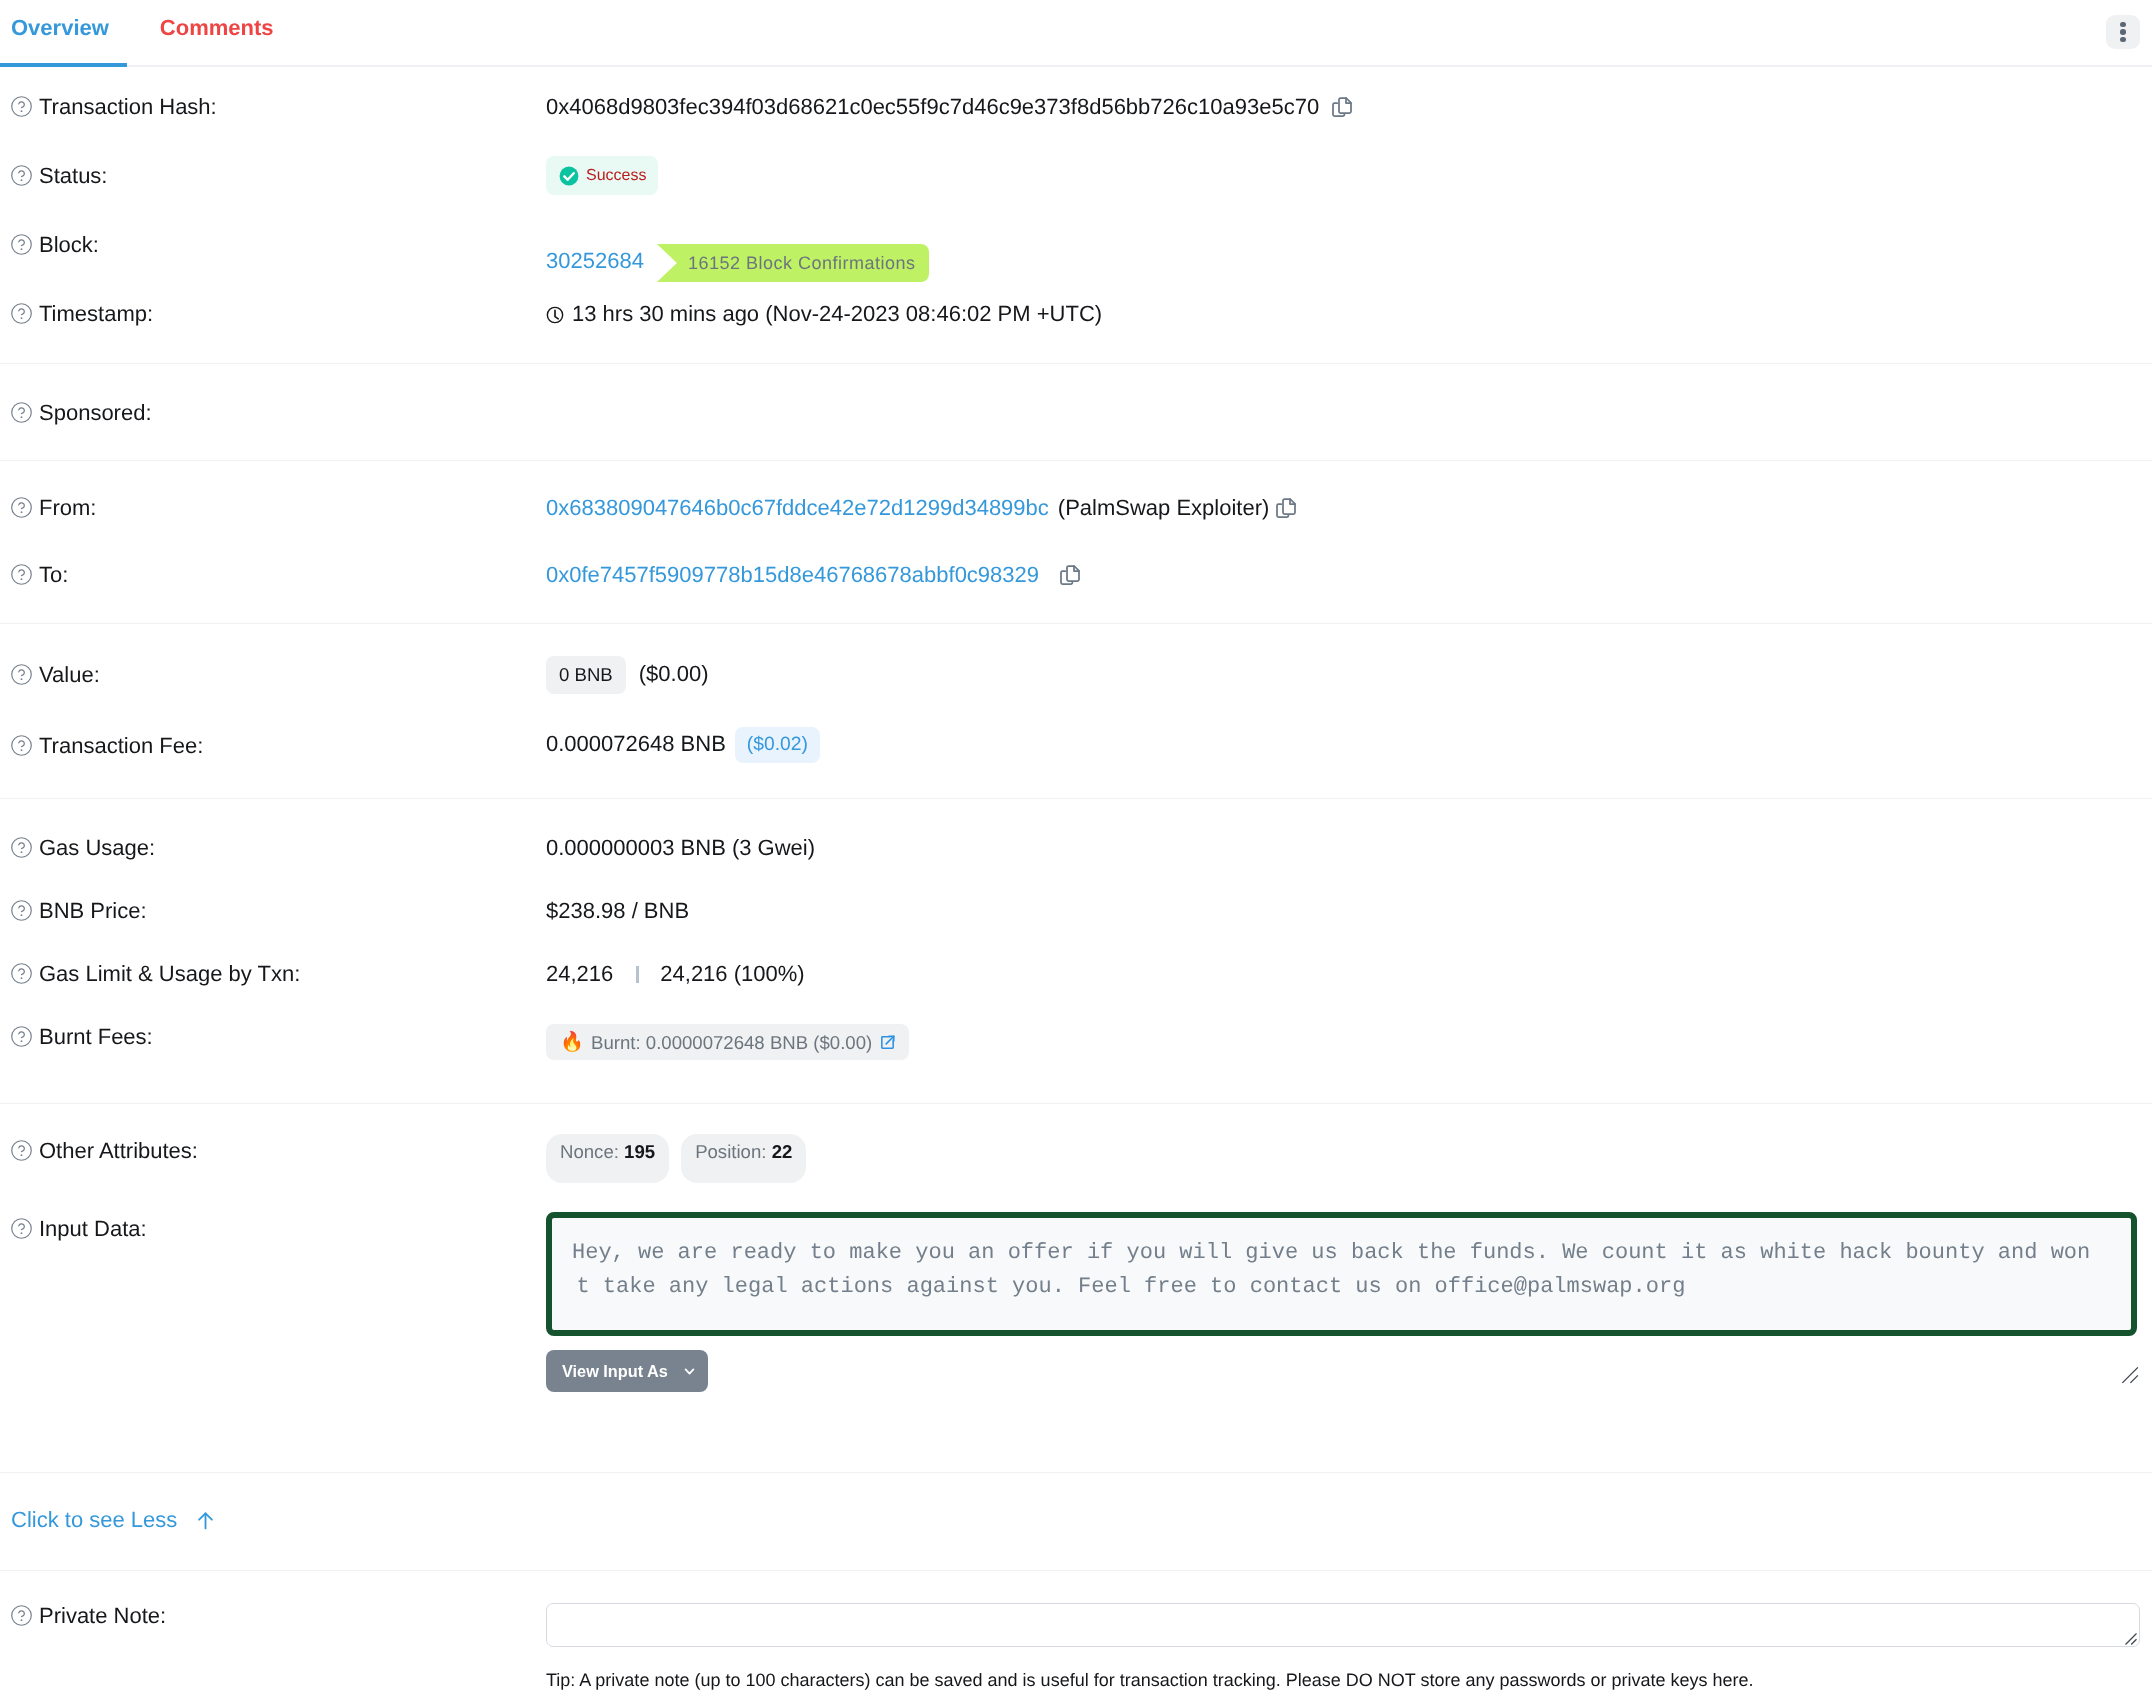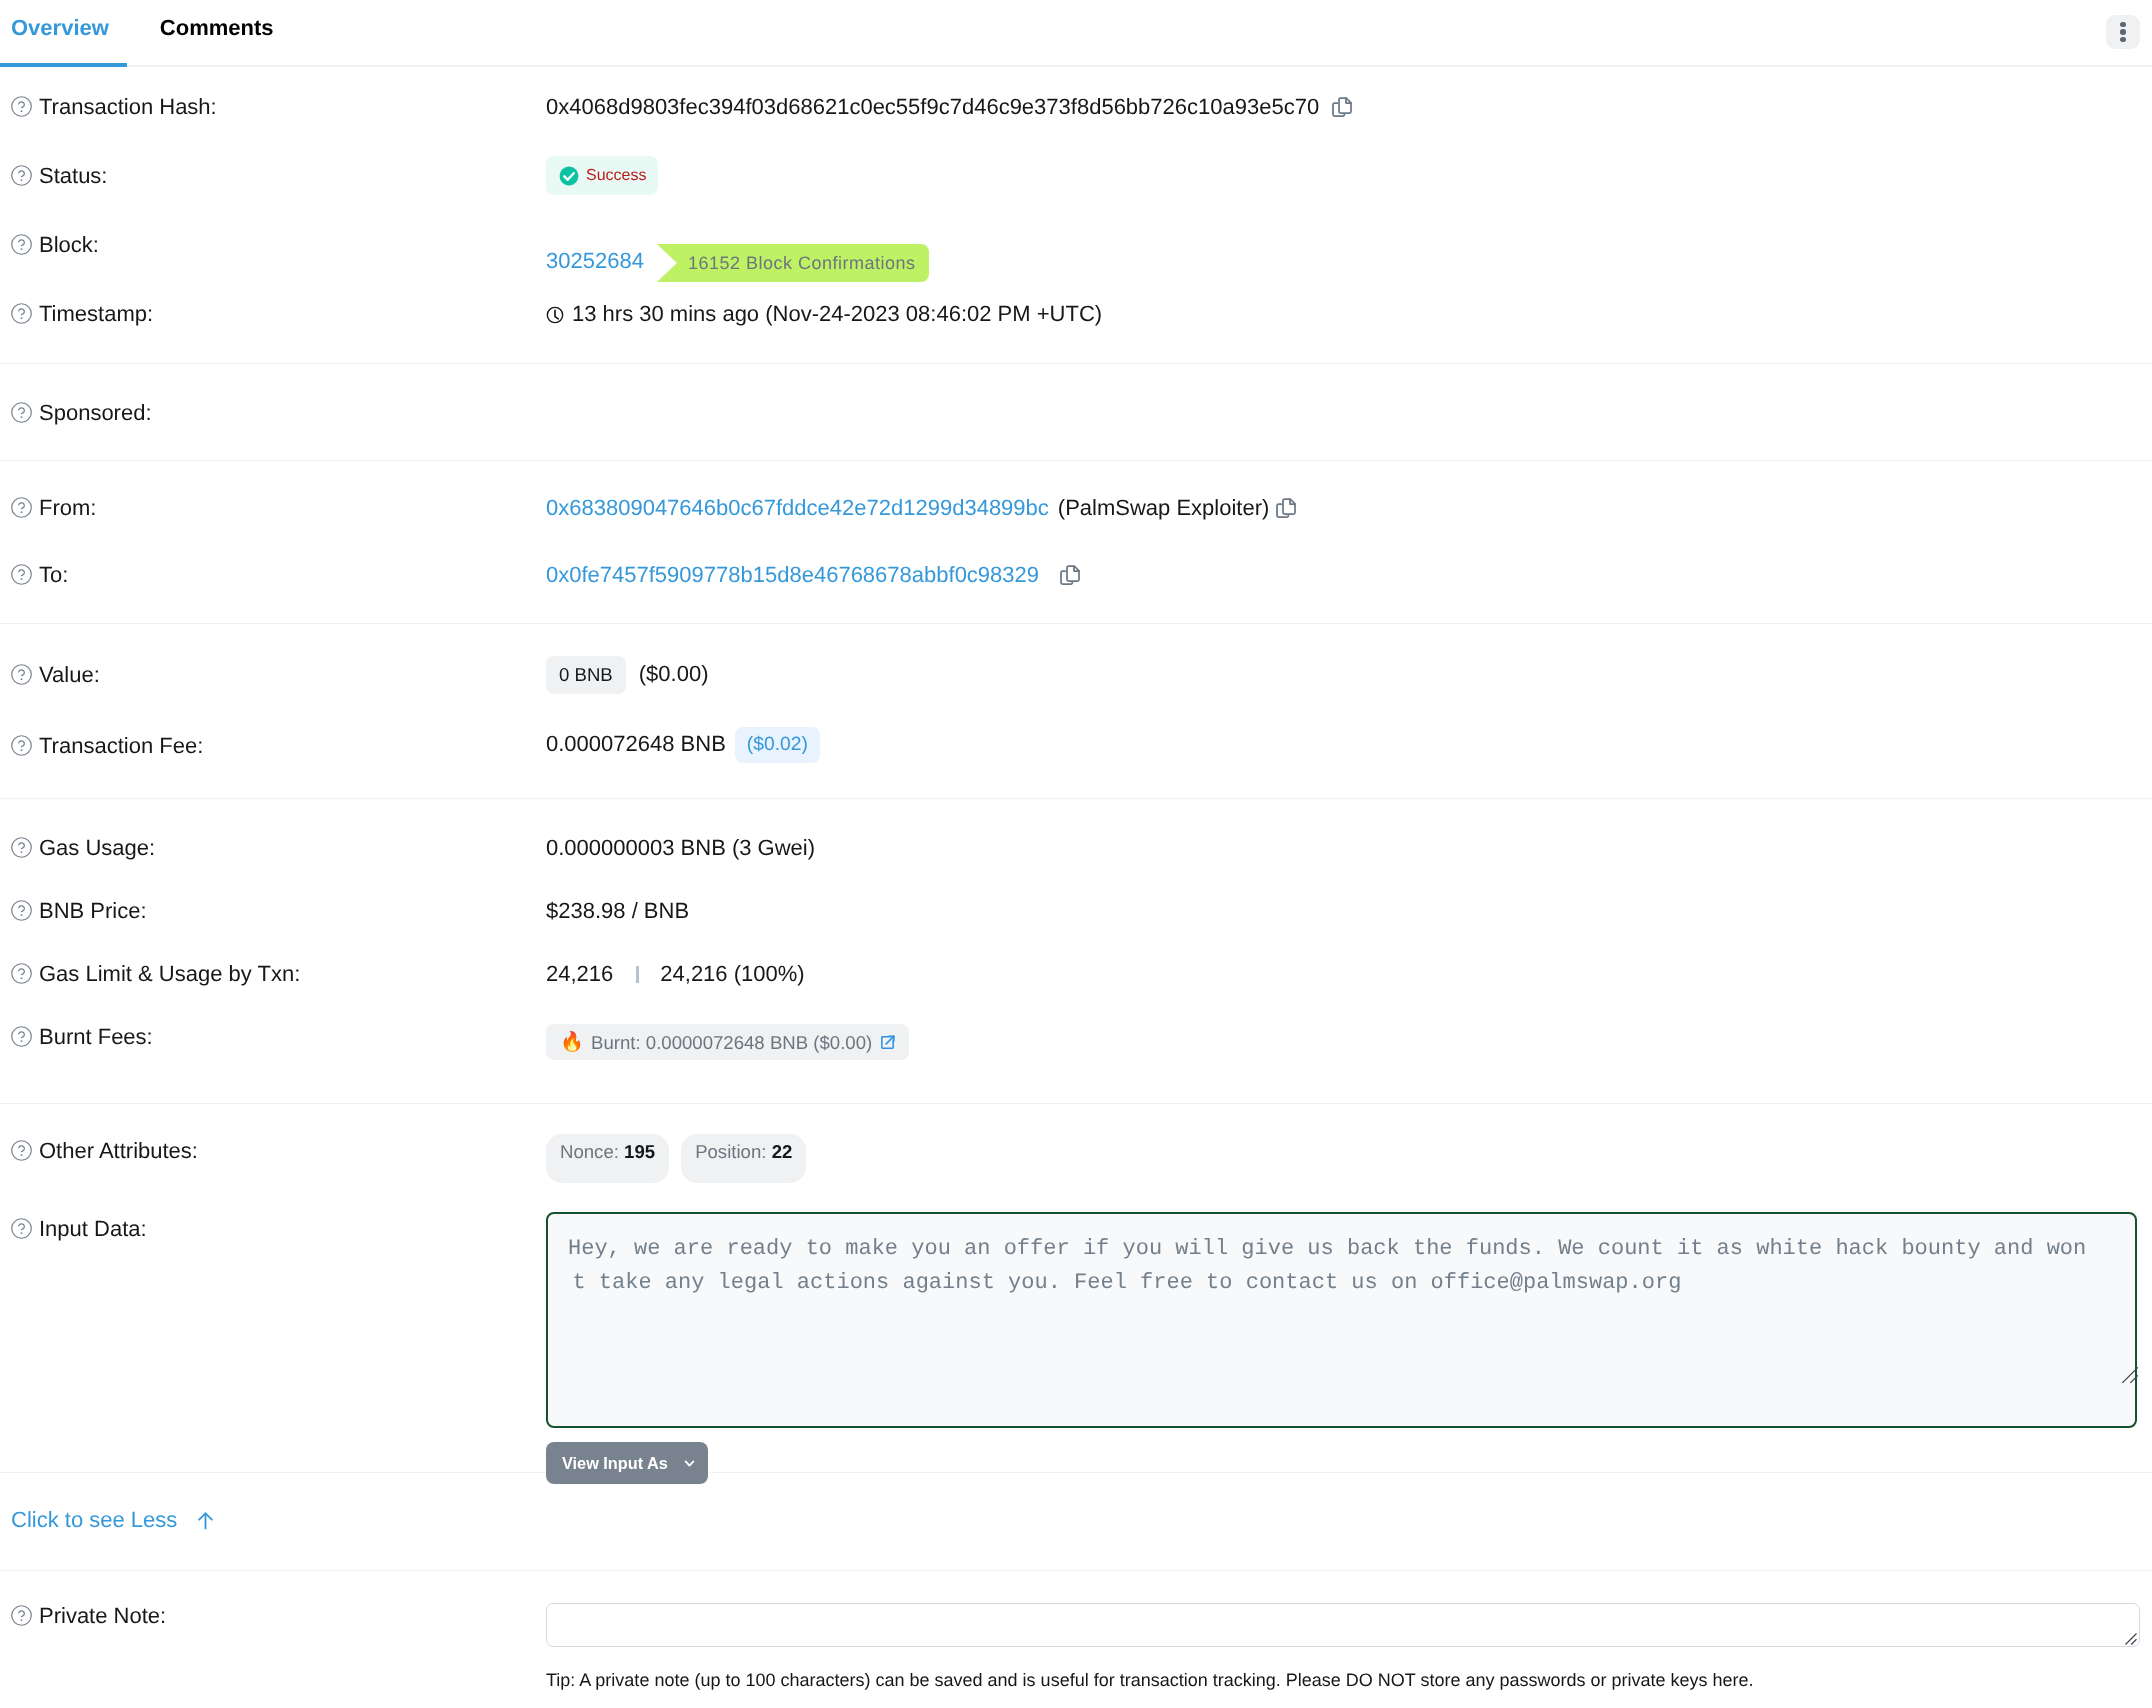--- a/index.html
+++ b/index.html
@@ -6,21 +6,21 @@
   html,body{margin:0;padding:0;}
   body{width:2152px;height:1709px;background:#ffffff;
        font-family:"Liberation Sans",sans-serif;color:#212529;overflow:hidden;
        -webkit-font-smoothing:antialiased;text-rendering:geometricPrecision;}
   .wrap{width:2152px;position:relative;transform:translateZ(0);}
 
   
   .tabbar{position:relative;height:67px;box-sizing:border-box;
           border-bottom:2px solid #eef0f3;}
   .tabs{display:flex;align-items:flex-start;height:100%;}
-  .tab{font-size:22px;font-weight:700;color:#000000;line-height:1;
+  .tab{font-size:22px;font-weight:700;color:#ef4444;line-height:1;
        padding:17px 0 0 0;margin-left:11px;white-space:nowrap;cursor:pointer;}
   .tab+.tab{margin-left:51px;}
   .tab.active{color:#3498db;}
   .tab-underline{position:absolute;left:0;bottom:-2px;width:127px;height:4px;background:#3498db;}
   .kebab{position:absolute;right:12px;top:15px;width:34px;height:34px;background:#f0f1f3;
          border-radius:9px;display:flex;flex-direction:column;align-items:center;
          justify-content:center;cursor:pointer;}
   .kebab i{width:5.4px;height:5.4px;border-radius:50%;background:#5b6775;display:block;margin:1px 0;}
 
   
@@ -94,22 +94,22 @@
   .flame{margin-right:7px;font-size:19.3px;line-height:19px;display:inline-block;}
   .extlink{margin-left:7px;display:inline-block;line-height:0;cursor:pointer;}
   .divider-bar{display:inline-block;width:3px;height:17px;background:#b6c2cd;
       vertical-align:-2px;margin:0 21px 0 23px;}
   .nametag{margin-left:9px;}
 
   
   .vcol{display:block;position:relative;}
   .g6 .r-input .vcol{margin-top:-4px;}
   .g6 .r1 .val{margin-top:-4px;}
-  .ta{width:1591px;height:216px;resize:none;outline:none;box-sizing:border-box;background:#f8f9fa;
-      border:2px solid #14532d;border-radius:8px;padding:18px 2px 12px 20px;
+  .ta{width:1591px;height:124px;resize:none;outline:none;box-sizing:border-box;background:#f8f9fa;
+      border:6px solid #14532d;border-radius:8px;padding:18px 2px 12px 20px;
       font-family:"Liberation Mono",monospace;font-size:22px;line-height:34px;
       color:#737f8b;overflow:hidden;display:block;white-space:pre-wrap;
       word-break:normal;position:relative;letter-spacing:0px;}
   .ta-grip{position:absolute;left:1570px;top:149px;line-height:0;}
   .ta-grip svg{width:24px;height:24px;}
   .ta-grip svg path{stroke-width:0.95;}
   .btn-dark{will-change:opacity;opacity:0.995;display:inline-flex;align-items:center;background:#78838f;color:#fff;
       border:none;border-radius:8px;height:42px;box-sizing:border-box;
       padding:0 13px 0 16px;font-size:16.3px;
       font-weight:700;cursor:pointer;font-family:"Liberation Sans",sans-serif;

